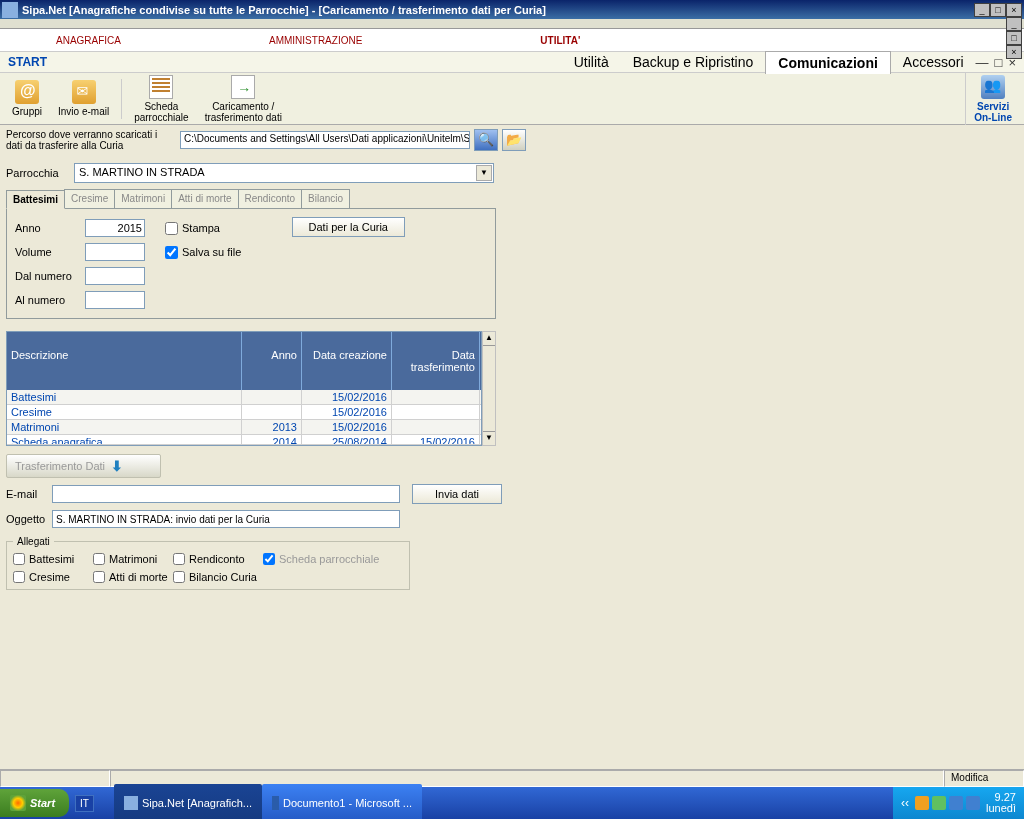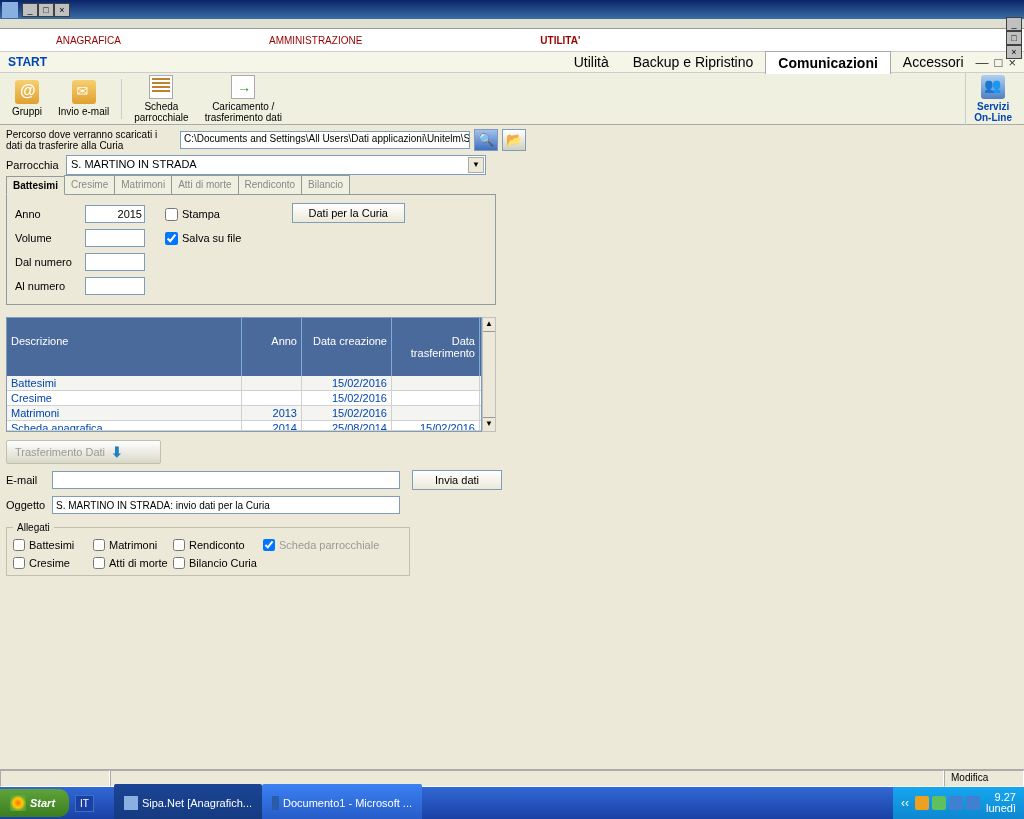--- a/index.html
+++ b/index.html
@@ -45,26 +45,26 @@
 .icon-mail::after { content: "✉"; color: #fff; font-size: 14px; position: absolute; top: 3px; left: 5px; }
 .icon-sheet { background: #fff; border: 1px solid #aaa; position: relative; }
 .icon-sheet::before { content: ""; position: absolute; top: 2px; left: 2px; right: 2px; height: 2px; background: #c08030; box-shadow: 0 4px 0 #c08030, 0 8px 0 #c08030, 0 12px 0 #c08030; }
 .icon-transfer { background: #fff; border: 1px solid #aaa; position: relative; }
 .icon-transfer::after { content: "→"; color: #2a8f2a; font-size: 14px; font-weight: bold; position: absolute; top: 3px; left: 5px; }
 .icon-people { background: linear-gradient(#b0d0f0, #5080c0); border-radius: 3px; position: relative; }
 .icon-people::after { content: "👥"; font-size: 14px; position: absolute; top: 2px; left: 3px; }
 
 
 .content { padding: 4px 6px; background: #ece9d8; height: 650px; }
-.path-row { display: flex; align-items: center; gap: 4px; margin-bottom: 4px; }
+.path-row { display: flex; align-items: center; gap: 4px; margin-bottom: 12px; }
 .path-label { width: 170px; font-size: 10px; line-height: 11px; }
 .path-input { flex: 0 0 290px; height: 18px; border: 1px solid #7f9db9; background: #fff; padding: 1px 3px; font-size: 10px; overflow: hidden; white-space: nowrap; }
 .icon-btn { width: 24px; height: 22px; border: 1px solid #7f9db9; background: linear-gradient(#fff, #d0d0c0); cursor: pointer; text-align: center; line-height: 20px; font-size: 13px; }
 
-.parr-row { display: flex; align-items: center; margin-bottom: 0; }
+.parr-row { display: flex; align-items: center; gap: 8px; margin-bottom: 6px; }
 .parr-label { width: 60px; }
 .parr-select { flex: 0 0 420px; height: 20px; border: 1px solid #7f9db9; background: #fff; padding: 2px 4px; position: relative; }
 .parr-select .arrow { position: absolute; right: 1px; top: 1px; width: 16px; height: 16px; background: #ece9d8; border: 1px solid #aaa; text-align: center; font-size: 8px; line-height: 14px; }
 
 
 .tab-panel { width: 490px; background: #ece9d8; }
 .tab-strip { display: flex; border-bottom: 1px solid #919b9c; }
 .tab { padding: 3px 6px; font-size: 10px; color: #888; border: 1px solid #919b9c; border-bottom: none; background: #f0f0e0; margin-right: -1px; cursor: pointer; }
 .tab.active { background: #ece9d8; color: #000; font-weight: bold; z-index: 2; position: relative; bottom: -1px; border-bottom: 1px solid #ece9d8;}
 .tab-body { border: 1px solid #919b9c; border-top: none; padding: 10px 8px 30px; height: 110px; position: relative; }
@@ -128,20 +128,21 @@
 .tray { margin-left: auto; background: linear-gradient(to bottom, #16a7f0, #0d87d0); height: 100%; display: flex; align-items: center; padding: 0 8px; color: #fff; font-size: 10px; gap: 6px;}
 .tray .clock { text-align: right; line-height: 11px; }
 .tray-icons { display: flex; gap: 3px; }
 .tray-icons .ti { width: 14px; height: 14px; border-radius: 2px;}
 </style>
 </head>
 <body>
 
 <div class="titlebar">
   <span class="icon"></span>
+  <span class="title-text">Sipa.Net  [Anagrafiche condivise su tutte le Parrocchie] - [Caricamento / trasferimento dati per Curia]</span>
   <div class="sys-btns">
     <div class="sys-btn">_</div>
     <div class="sys-btn">□</div>
     <div class="sys-btn">×</div>
   </div>
 </div>
 
 <div class="titlebar2">
   <div class="sys-btns">
     <div class="sys-btn">_</div>

